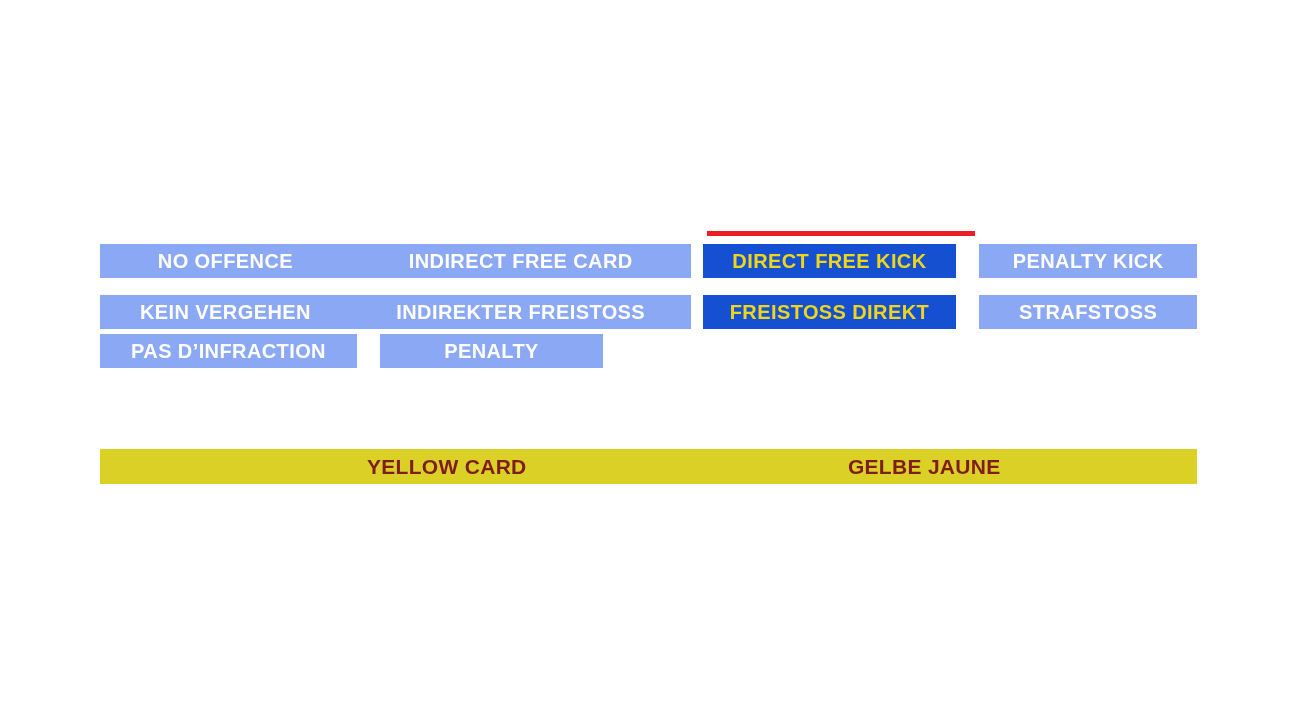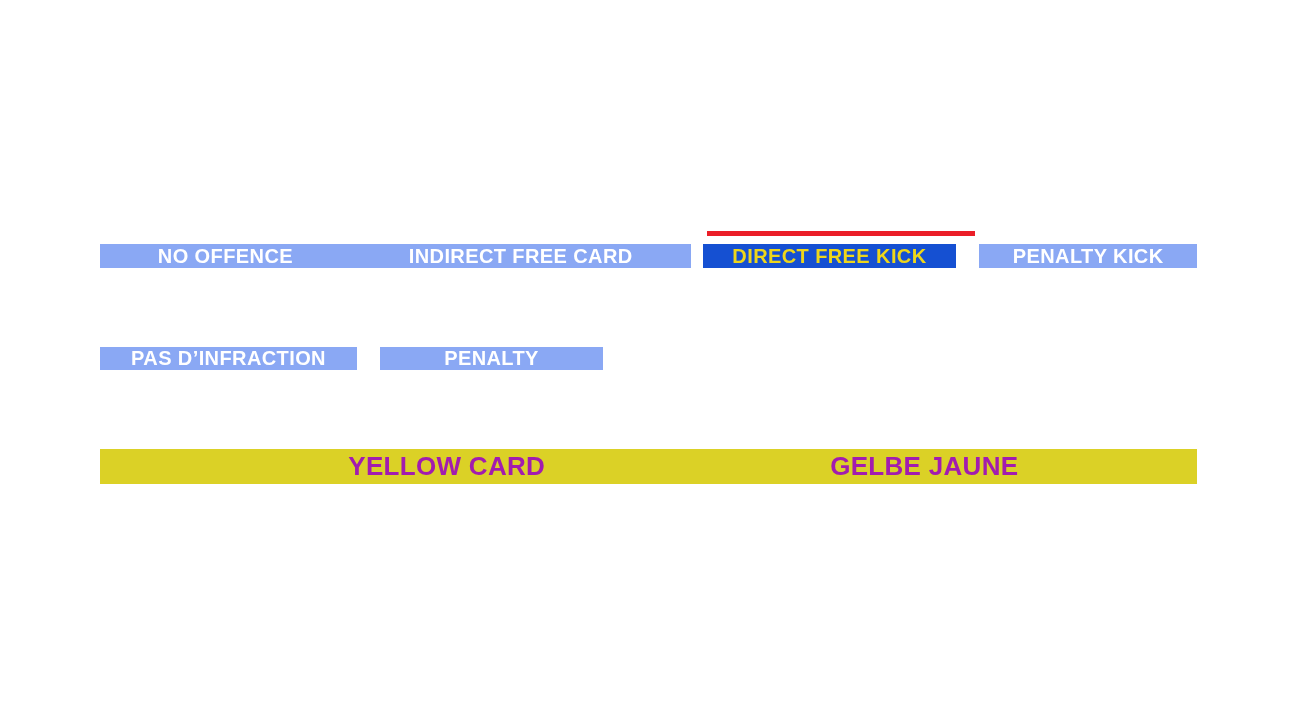--- a/index.html
+++ b/index.html
@@ -20,28 +20,28 @@
     left: 707px;
     top: 231px;
     width: 268px;
     height: 5px;
     background: var(--red, #EB1E28);
   }
   .row {
     position: absolute;
     left: 100px;
     width: 1097px;
-    height: 24px;
+    height: 34px;
     display: flex;
     align-items: stretch;
     border-radius: 17px;
   }
   .row-1 { top: 244px; }
   .row-2 { top: 295px; }
-  .row-3 { top: 346px; align-items: center; }
+  .row-3 { top: 334px; }
   .cell {
     display: flex;
     align-items: center;
     justify-content: center;
     background: var(--light-blue, #8AA8F4);
     color: #ffffff;
     font-size: 20px;
     font-weight: bold;
     letter-spacing: 0.4px;
     white-space: nowrap;
@@ -67,22 +67,22 @@
     align-items: stretch;
     box-sizing: border-box;
     padding-left: 108px;
     padding-right: 34px;
   }
   .card-cell {
     flex: 1;
     display: flex;
     align-items: center;
     justify-content: center;
-    color: #a21caf;
-    font-size: 26px;
+    color: #7f1d1d;
+    font-size: 21px;
     font-weight: bold;
     letter-spacing: 0.3px;
     white-space: nowrap;
     cursor: pointer;
     user-select: none;
   }
 </style>
 </head>
 <body>
 
@@ -98,20 +98,34 @@
       <span>INDIRECT FREE CARD</span>
     </div>
     <div class="cell c3 selected">
       <span>DIRECT FREE KICK</span>
     </div>
     <div class="cell c4">
       <span>PENALTY KICK</span>
     </div>
   </div>
 
+  <div class="row row-2">
+    <div class="cell c1">
+      <span>KEIN VERGEHEN</span>
+    </div>
+    <div class="cell c2">
+      <span>INDIREKTER FREISTOSS</span>
+    </div>
+    <div class="cell c3 selected">
+      <span>FREISTOSS DIREKT</span>
+    </div>
+    <div class="cell c4">
+      <span>STRAFSTOSS</span>
+    </div>
+  </div>
 
   <div class="row row-3">
     <div class="cell c1">
       <span>PAS D’INFRACTION</span>
     </div>
     <div class="cell c4">
       <span>PENALTY</span>
     </div>
   </div>
 

